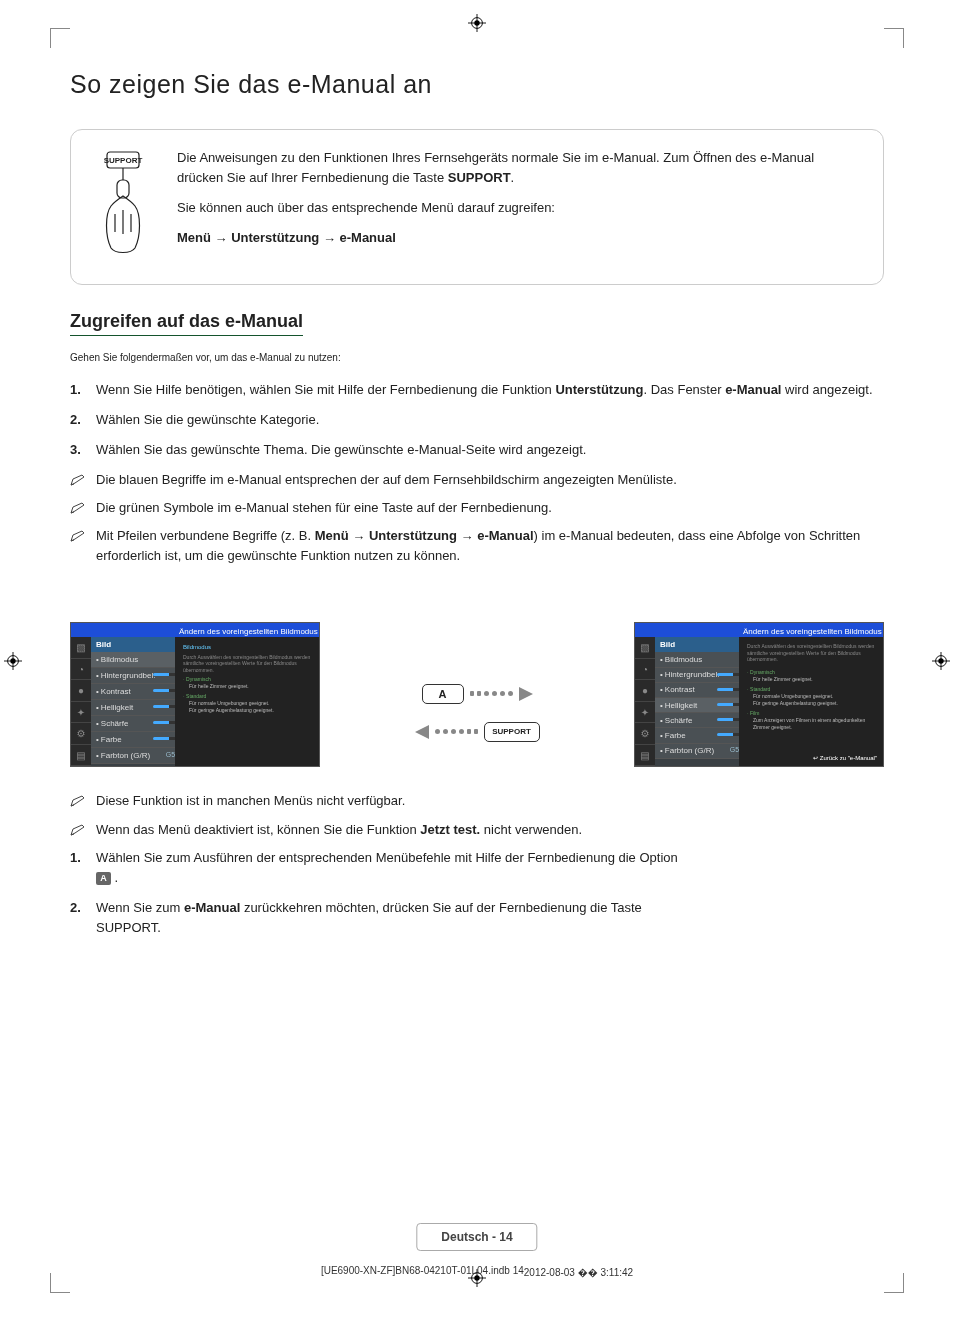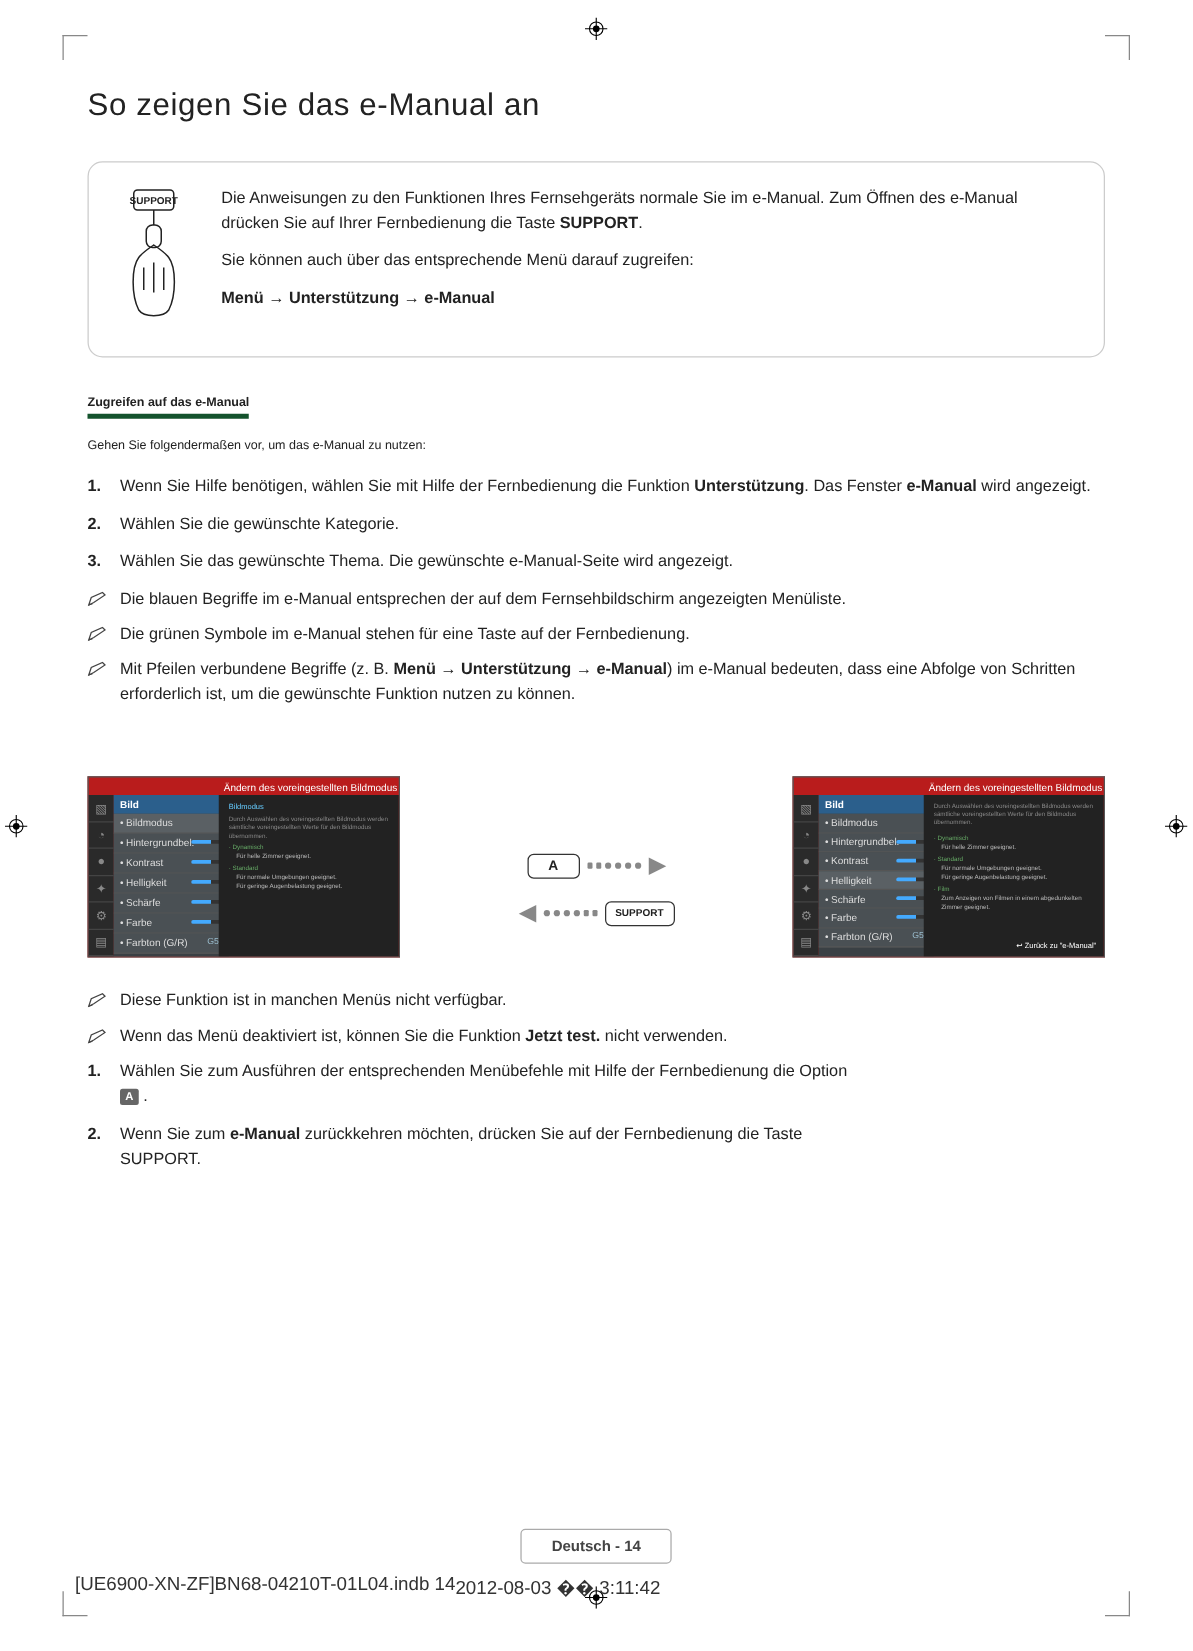--- a/index.html
+++ b/index.html
@@ -16,29 +16,29 @@
   .reg-right { top: 50%; right: 4px; transform: translateY(-50%); }
   .reg-bottom { bottom: 34px; left: 50%; transform: translateX(-50%); }
   .page { position: absolute; left: 70px; top: 70px; width: 814px; }
   h1 { font-size: 25px; font-weight: 300; letter-spacing: 0.5px; margin-bottom: 30px; }
   .intro-box { border: 1px solid #ccc; border-radius: 12px; padding: 18px 22px 22px 22px; display: flex; gap: 24px; margin-bottom: 26px; }
   .remote-icon { flex: 0 0 60px; }
   .remote-icon svg { width: 60px; height: 110px; }
   .intro-text { flex: 1; font-size: 13px; line-height: 1.55; }
   .intro-text p { margin-bottom: 10px; }
   .intro-text b { font-weight: bold; }
-  .sec-head { font-size: 10px; font-weight: 600; border-bottom: 4px solid #14532d; padding-bottom: 3px; margin-bottom: 14px; display: inline-block; }
+  .sec-head { font-size: 18px; font-weight: 600; border-bottom: 1px solid #14532d; padding-bottom: 3px; margin-bottom: 14px; display: inline-block; }
   .body-text { font-size: 10px; line-height: 1.55; margin-bottom: 14px; }
   ol.steps { list-style: none; padding-left: 0; }
   ol.steps li { font-size: 13px; line-height: 1.55; margin-bottom: 10px; padding-left: 26px; position: relative; }
   ol.steps li .num { position: absolute; left: 0; top: 0; font-weight: bold; }
   .note { font-size: 13px; line-height: 1.55; margin-bottom: 8px; padding-left: 26px; position: relative; }
   .note .note-icon { position: absolute; left: 0; top: 2px; width: 16px; height: 12px; }
   .diagram-row { display: flex; align-items: center; gap: 8px; margin: 18px 0 24px 0; }
-  .menu-mock { width: 250px; height: 145px; background: #b91c1c; border: 1px solid #555; position: relative; color: #ddd; font-size: 8px; }
+  .menu-mock { width: 250px; height: 145px; background: #1d4ed8; border: 1px solid #555; position: relative; color: #ddd; font-size: 8px; }
   .mock-title { position: absolute; top: 4px; left: 108px; font-size: 8px; color: #fff; }
   .mock-sidebar { position: absolute; left: 0; top: 14px; bottom: 0; width: 20px; background: #2a2a2a; display: flex; flex-direction: column; }
   .mock-sidebar div { flex: 1; border-bottom: 1px solid #444; display: flex; align-items: center; justify-content: center; color: #888; font-size: 10px; }
   .mock-menu { position: absolute; left: 20px; top: 14px; bottom: 0; width: 92px; background: #3a4044; }
   .mock-menu-head { background: #2b5f8c; color: #fff; font-size: 8px; padding: 3px 5px; font-weight: bold; }
   .mock-menu-item { border-bottom: 1px solid #555; background: #4a5054; padding: 3px 5px; font-size: 8px; position: relative; }
   .mock-menu-item:before { content: "•"; margin-right: 2px; }
   .mock-menu-item.hl { background: #5a6064; }
   .mock-menu-item .val { position: absolute; right: 4px; color: #9bc; font-size: 7px; }
   .mock-menu-item .slider { position: absolute; right: 4px; top: 5px; width: 26px; height: 3px; background: linear-gradient(to right, #4af 60%, #333 60%); border-radius: 2px; }
@@ -51,21 +51,21 @@
   .button-box.a-btn { font-size: 11px; background: #fff; }
   .button-box.support { width: 56px; font-size: 8px; }
   .dots { display: flex; align-items: center; gap: 3px; }
   .dots span { width: 5px; height: 5px; border-radius: 50%; background: #888; }
   .dots .bar { width: 4px; height: 5px; background: #888; border-radius: 1px; }
   .arrowhead { width: 0; height: 0; border-top: 7px solid transparent; border-bottom: 7px solid transparent; }
   .arrowhead.right { border-left: 14px solid #888; }
   .arrowhead.left { border-right: 14px solid #888; }
   .a-chip { display: inline-block; width: 15px; height: 13px; background: #666; color: #fff; font-size: 9px; font-weight: bold; text-align: center; line-height: 13px; border-radius: 2px; vertical-align: middle; }
   .footer-box { position: absolute; left: 50%; bottom: 70px; transform: translateX(-50%); border: 1px solid #aaa; border-radius: 4px; padding: 6px 24px; font-size: 12px; font-weight: 600; color: #444; }
-  .footer-line { position: absolute; left: 60px; right: 60px; bottom: 42px; display: flex; justify-content: flex-start; font-size: 15px; color: #333; }
+  .footer-line { position: absolute; left: 60px; right: 60px; bottom: 42px; display: flex; justify-content: center; font-size: 10px; color: #333; }
 </style>
 </head>
 <body>
 
 <div class="crop-tl"></div>
 <div class="crop-tr"></div>
 <div class="crop-bl"></div>
 <div class="crop-br"></div>
 
 <div class="reg-mark reg-top"><svg viewBox="0 0 20 20">

